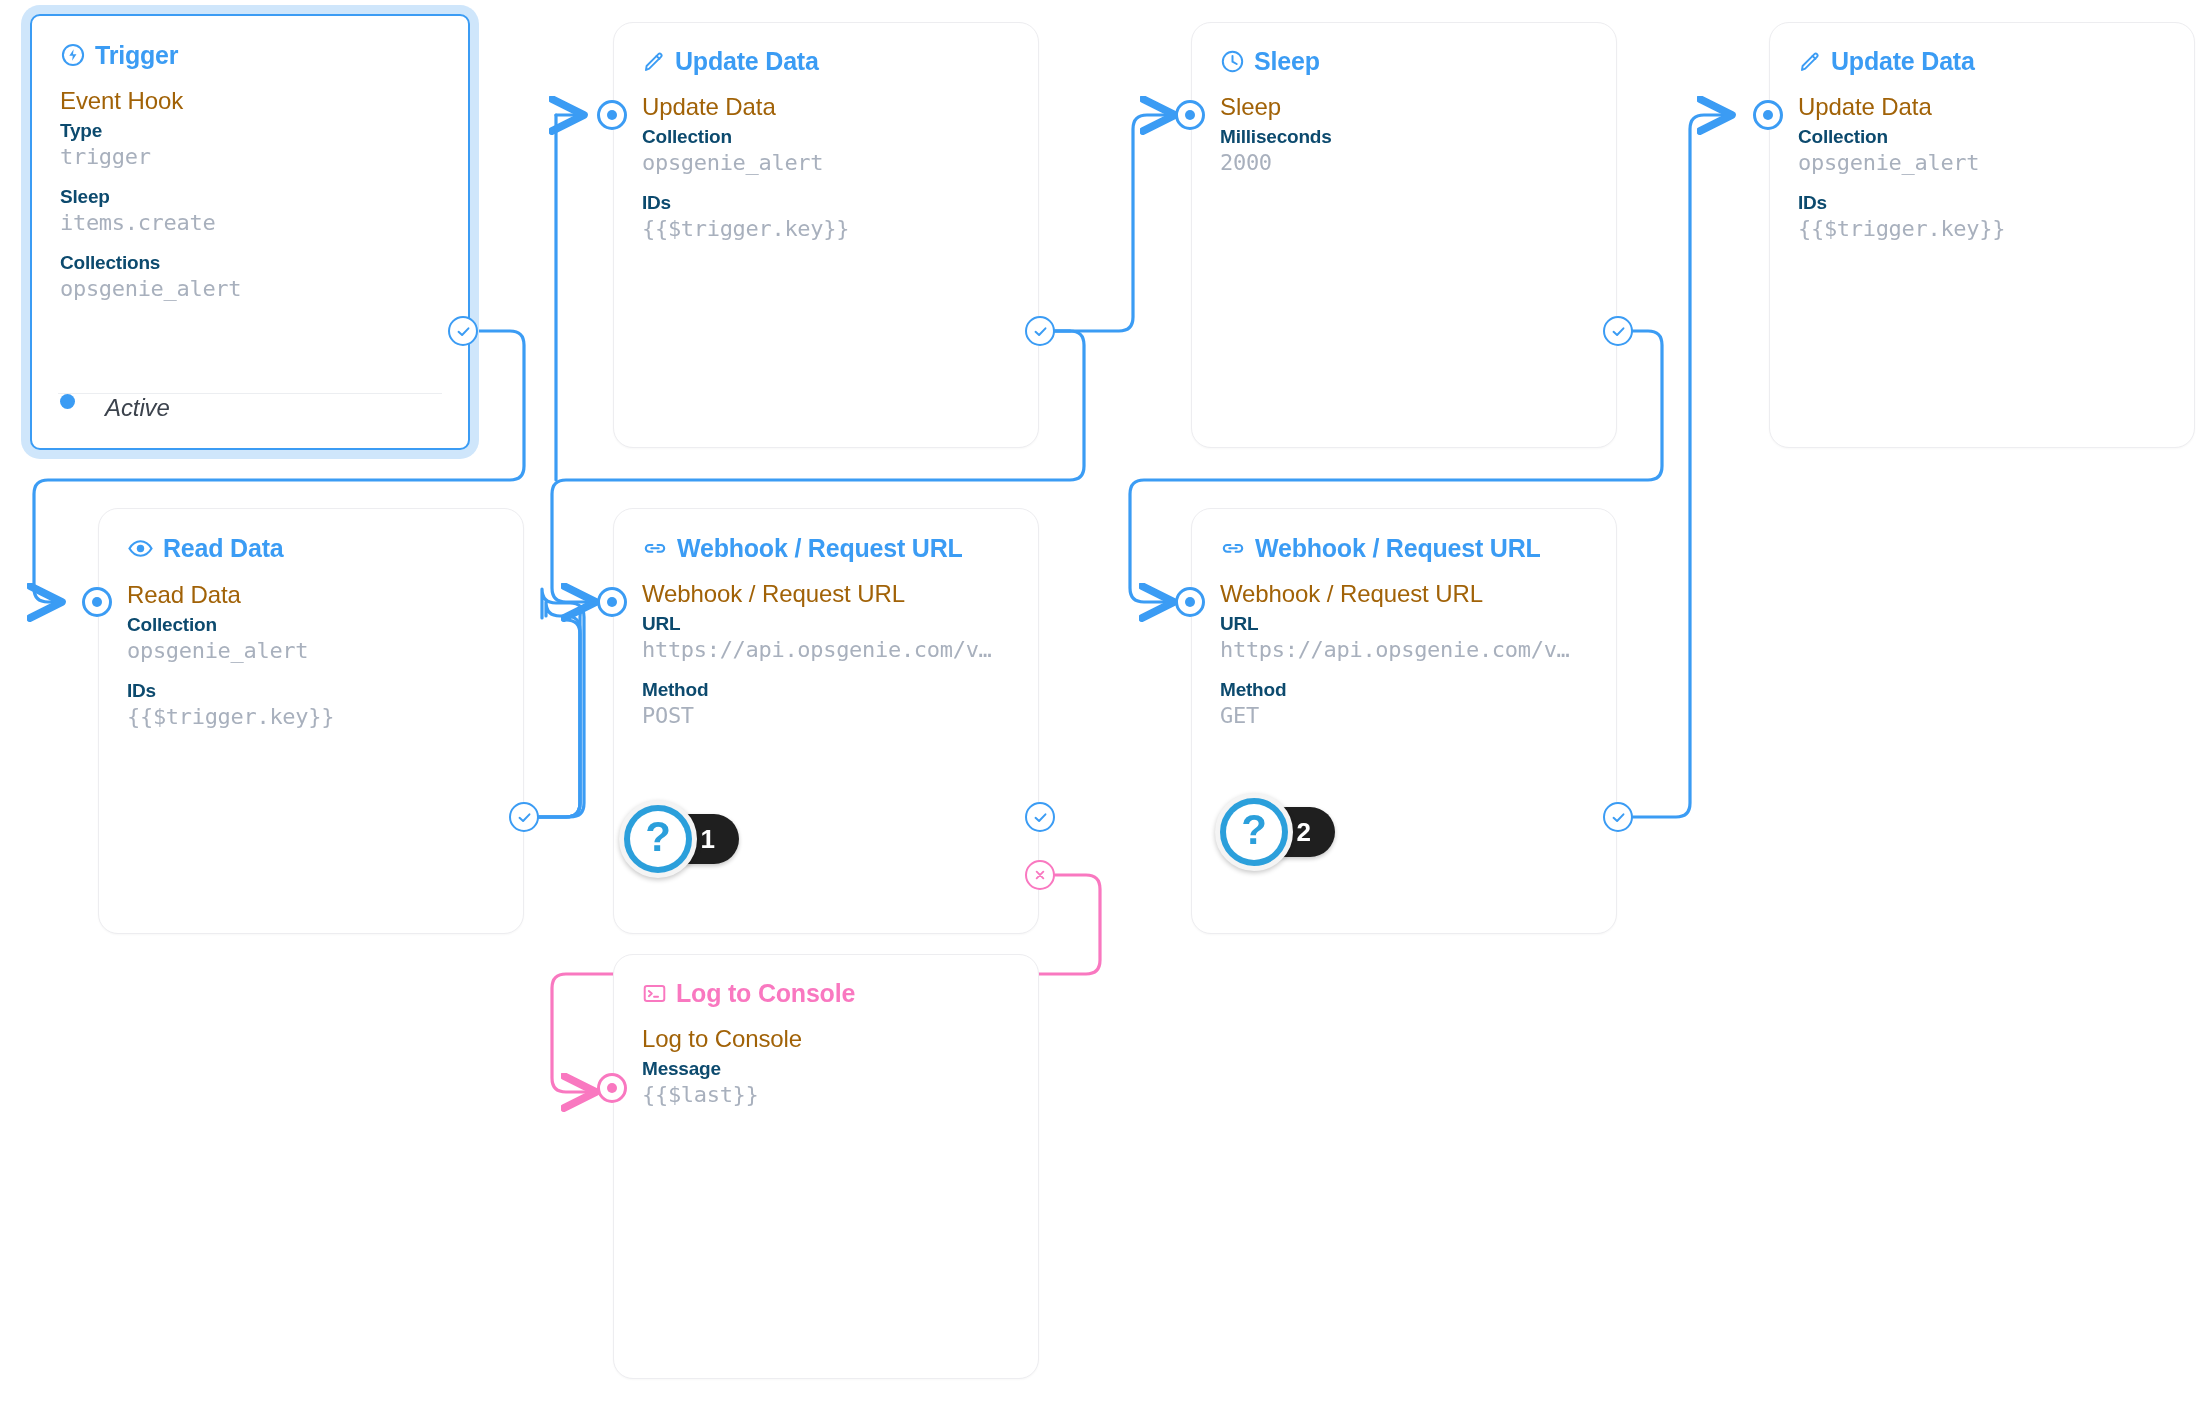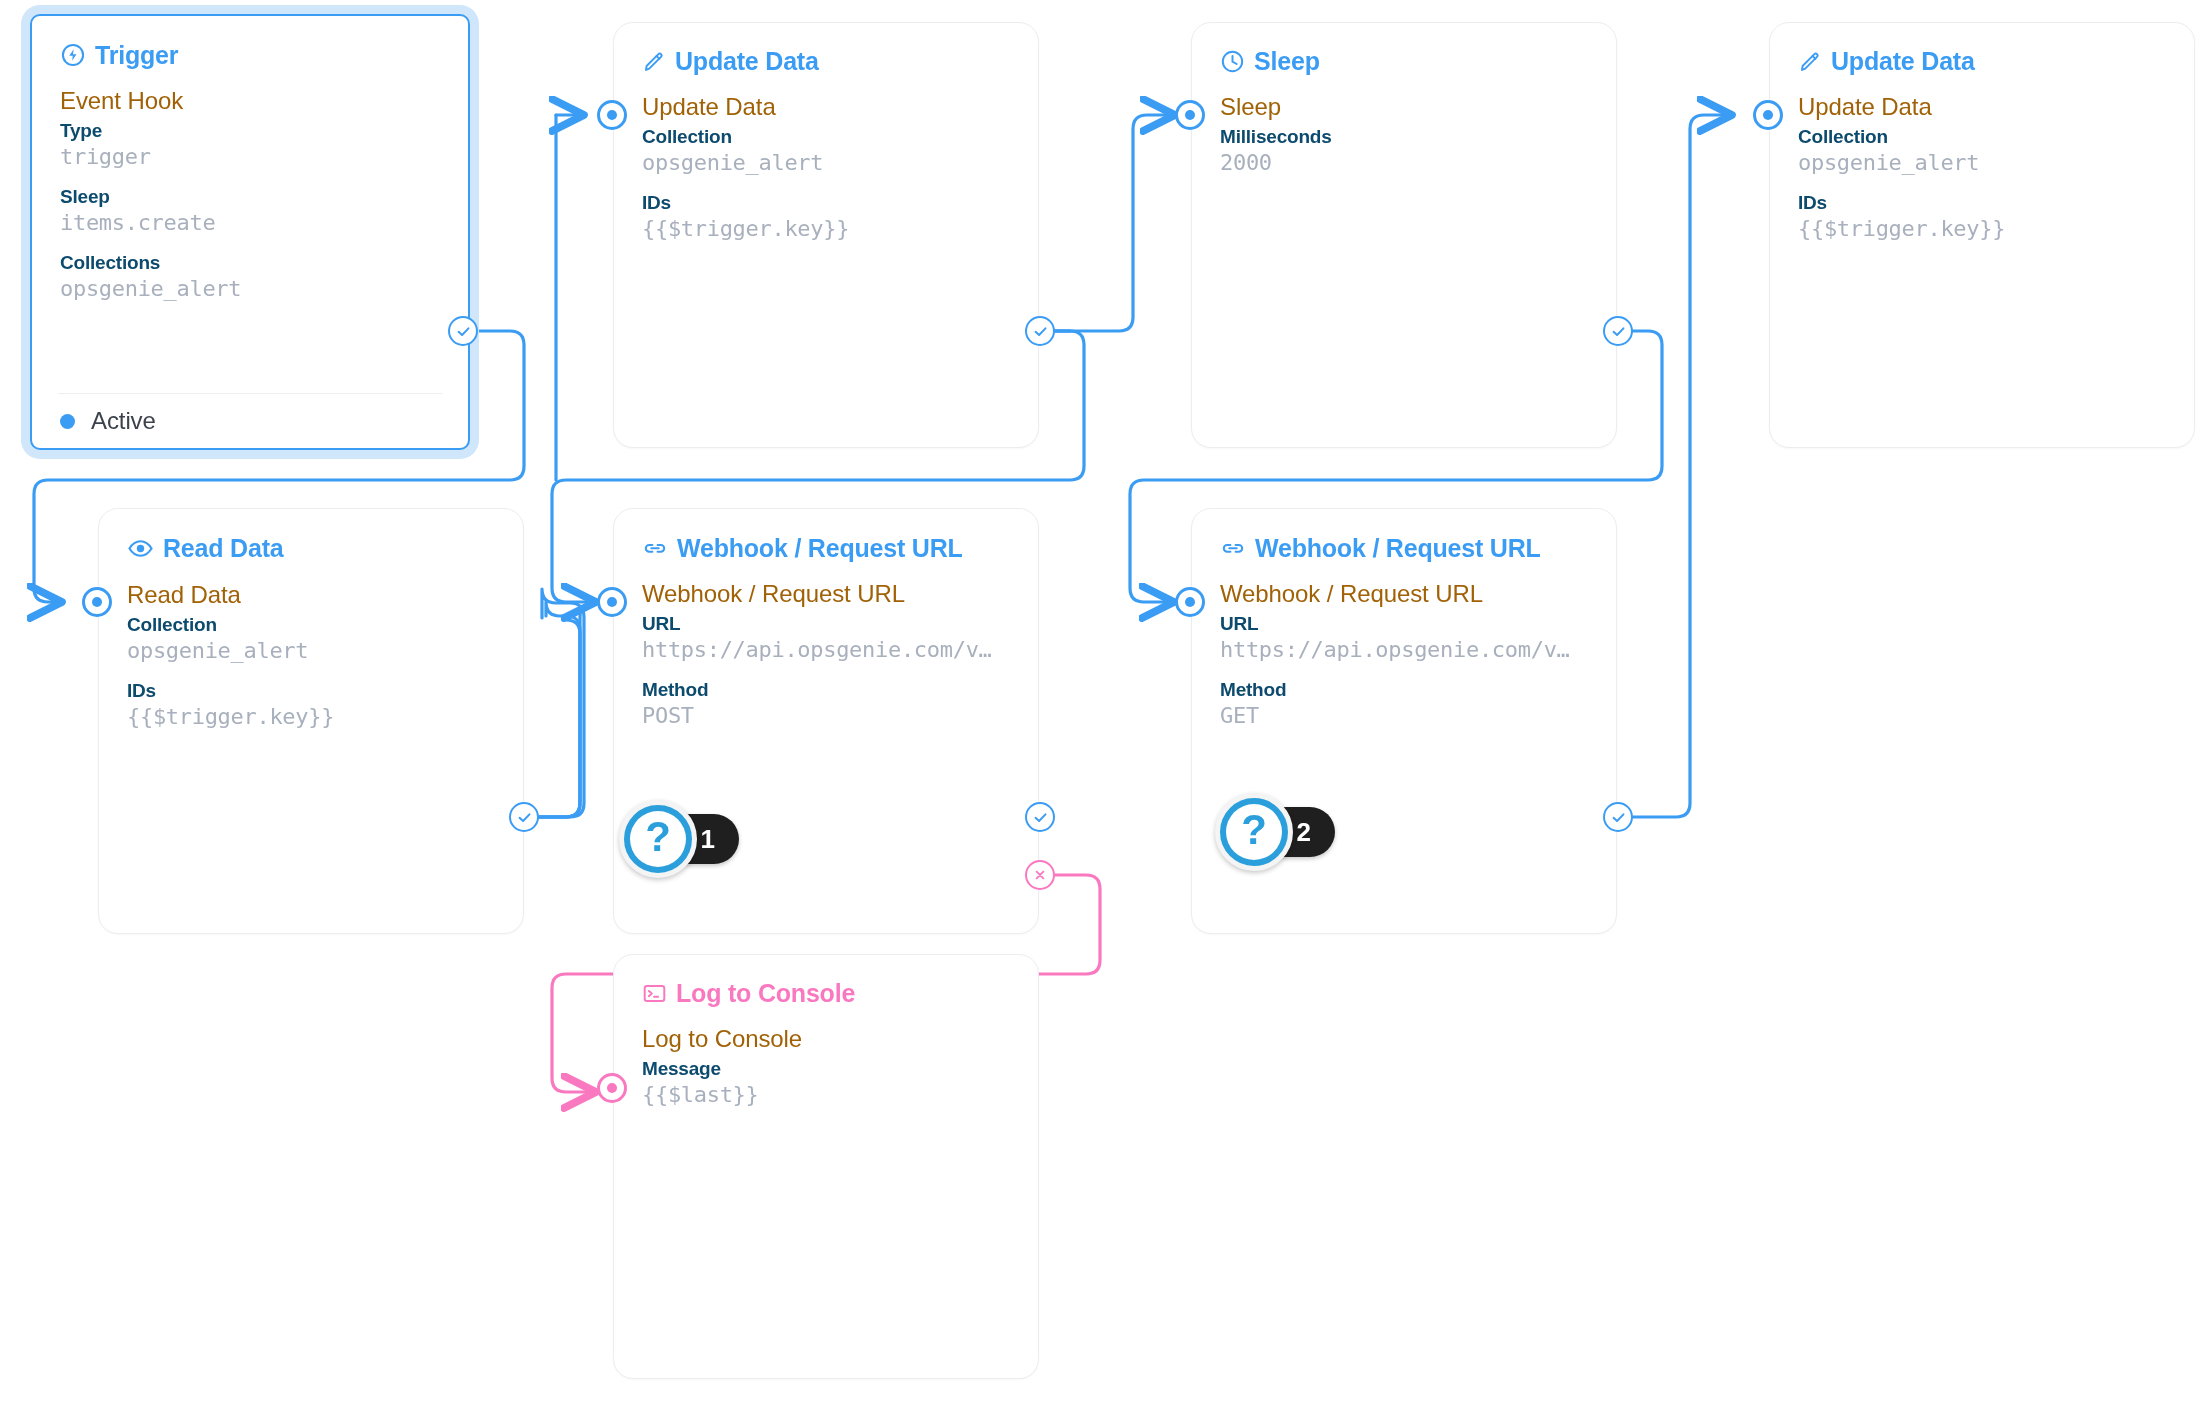--- a/index.html
+++ b/index.html
@@ -45,23 +45,23 @@
   .val {
     font-family: "DejaVu Sans Mono", monospace;
     font-size: 22px; color: #a8b0bd; line-height: 1.28;
     letter-spacing: -0.3px; margin-bottom: 14px;
     white-space: nowrap; overflow: hidden;
   }
   .val.last { margin-bottom: 0; }
 
   .divider { height:1px; background:#eceef1; margin: 0 26px; }
   .status {
-    display:flex; align-items:center; gap:16px;
+    display:flex; align-items:flex-start; gap:30px;
     padding: 0 28px; height: 54px;
-    font-size: 24px; color:#3c434d; letter-spacing:-0.1px;
+    font-size: 24px; color:#3c434d; letter-spacing:-0.1px;font-style:italic;
   }
   .dot { width: 15px; height: 15px; border-radius: 50%; background: #3b9cf4; display:block; }
 
   
   .port {
     position: absolute; width: 30px; height: 30px; border-radius: 50%;
     border: 3px solid #3b9cf4; background: #fff;
     display: flex; align-items: center; justify-content: center;
   }
   .port i { width: 10px; height: 10px; border-radius: 50%; background: #3b9cf4; display:block; }

